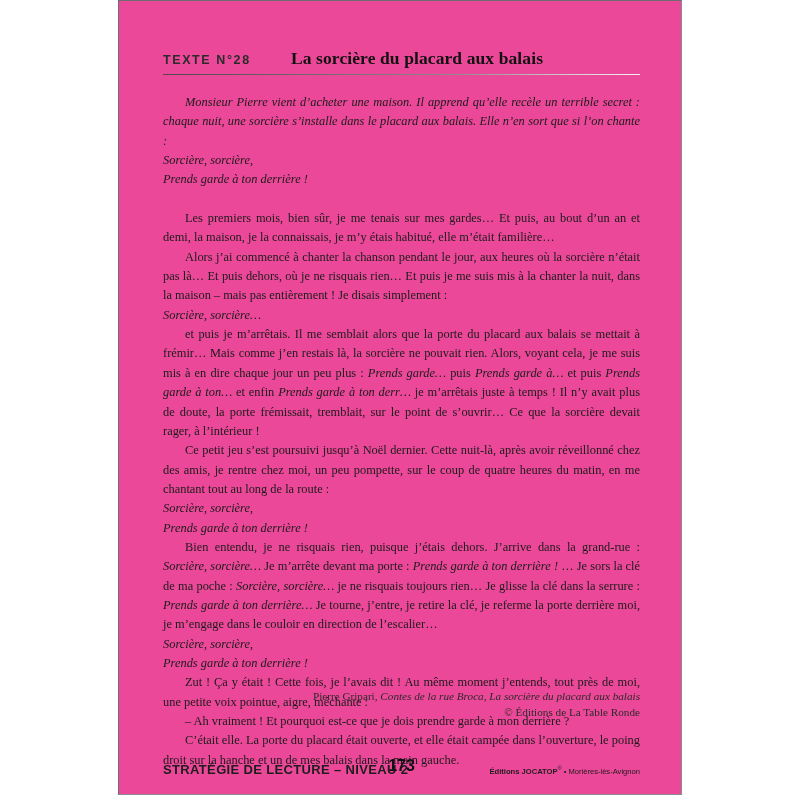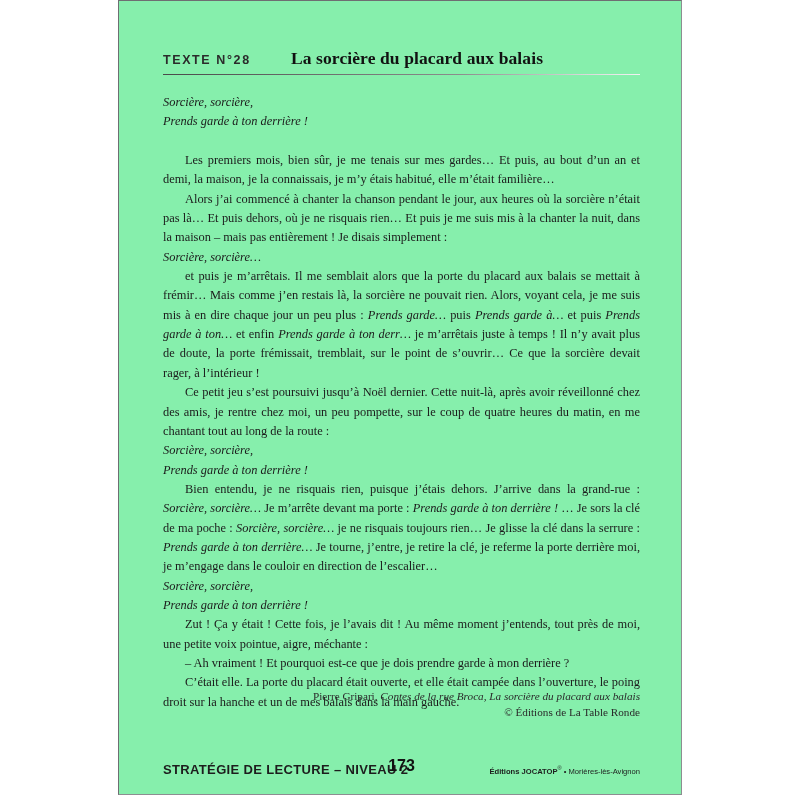--- a/index.html
+++ b/index.html
@@ -13,21 +13,21 @@
     font-family: "Liberation Sans", sans-serif;
     -webkit-font-smoothing: antialiased;
   }
 
   #page {
     position: absolute;
     left: 118px;
     top: 0px;
     width: 564px;
     height: 795px;
-    background: #86efac;
+    background: #ec4899;
     border-left: 1px solid #6e6e72;
     border-right: 1px solid #8d8d91;
     border-bottom: 1px solid #8d8d91;
     border-top: 1px solid #6e6e72;
     box-sizing: border-box;
     overflow: hidden;
   }
 
   .inner {
     position: absolute;
@@ -162,20 +162,21 @@
     <div class="header">
       <div class="header-row">
         <div class="texte-no">TEXTE N°28</div>
         <div class="doc-title">La sorcière du placard aux balais</div>
       </div>
       <div class="header-rule"></div>
     </div>
 
     <div class="body">
 
+      <p class="intro p-indent">Monsieur Pierre vient d’acheter une maison. Il apprend qu’elle recèle un terrible secret : chaque nuit, une sorcière s’installe dans le placard aux balais. Elle n’en sort que si l’on chante :</p>
       <p class="verse">Sorcière, sorcière,</p>
       <p class="verse">Prends garde à ton derrière !</p>
 
       <p class="verse" style="visibility:hidden;height:19.35px">&nbsp;</p>
 
       <p class="p-indent">Les premiers mois, bien sûr, je me tenais sur mes gardes… Et puis, au bout d’un an et demi, la maison, je la connaissais, je m’y étais habitué, elle m’était familière…</p>
       <p class="p-indent">Alors j’ai commencé à chanter la chanson pendant le jour, aux heures où la sorcière n’était pas là… Et puis dehors, où je ne risquais rien… Et puis je me suis mis à la chanter la nuit, dans la maison – mais pas entièrement ! Je disais simplement :</p>
       <p class="verse">Sorcière, sorcière…</p>
 
       <p class="p-indent"><span>et puis je m’arrêtais. Il me semblait alors que la porte du placard aux balais se mettait à frémir… Mais comme j’en restais là, la sorcière ne pouvait rien. Alors, voyant cela, je me suis mis à en dire chaque jour un peu plus : </span><em>Prends garde…</em><span> puis </span><em>Prends garde à…</em><span> et puis </span><em>Prends garde à ton…</em><span> et enfin </span><em>Prends garde à ton derr…</em><span> je m’arrêtais juste à temps ! Il n’y avait plus de doute, la porte frémissait, tremblait, sur le point de s’ouvrir… Ce que la sorcière devait rager, à l’intérieur !</span></p>

